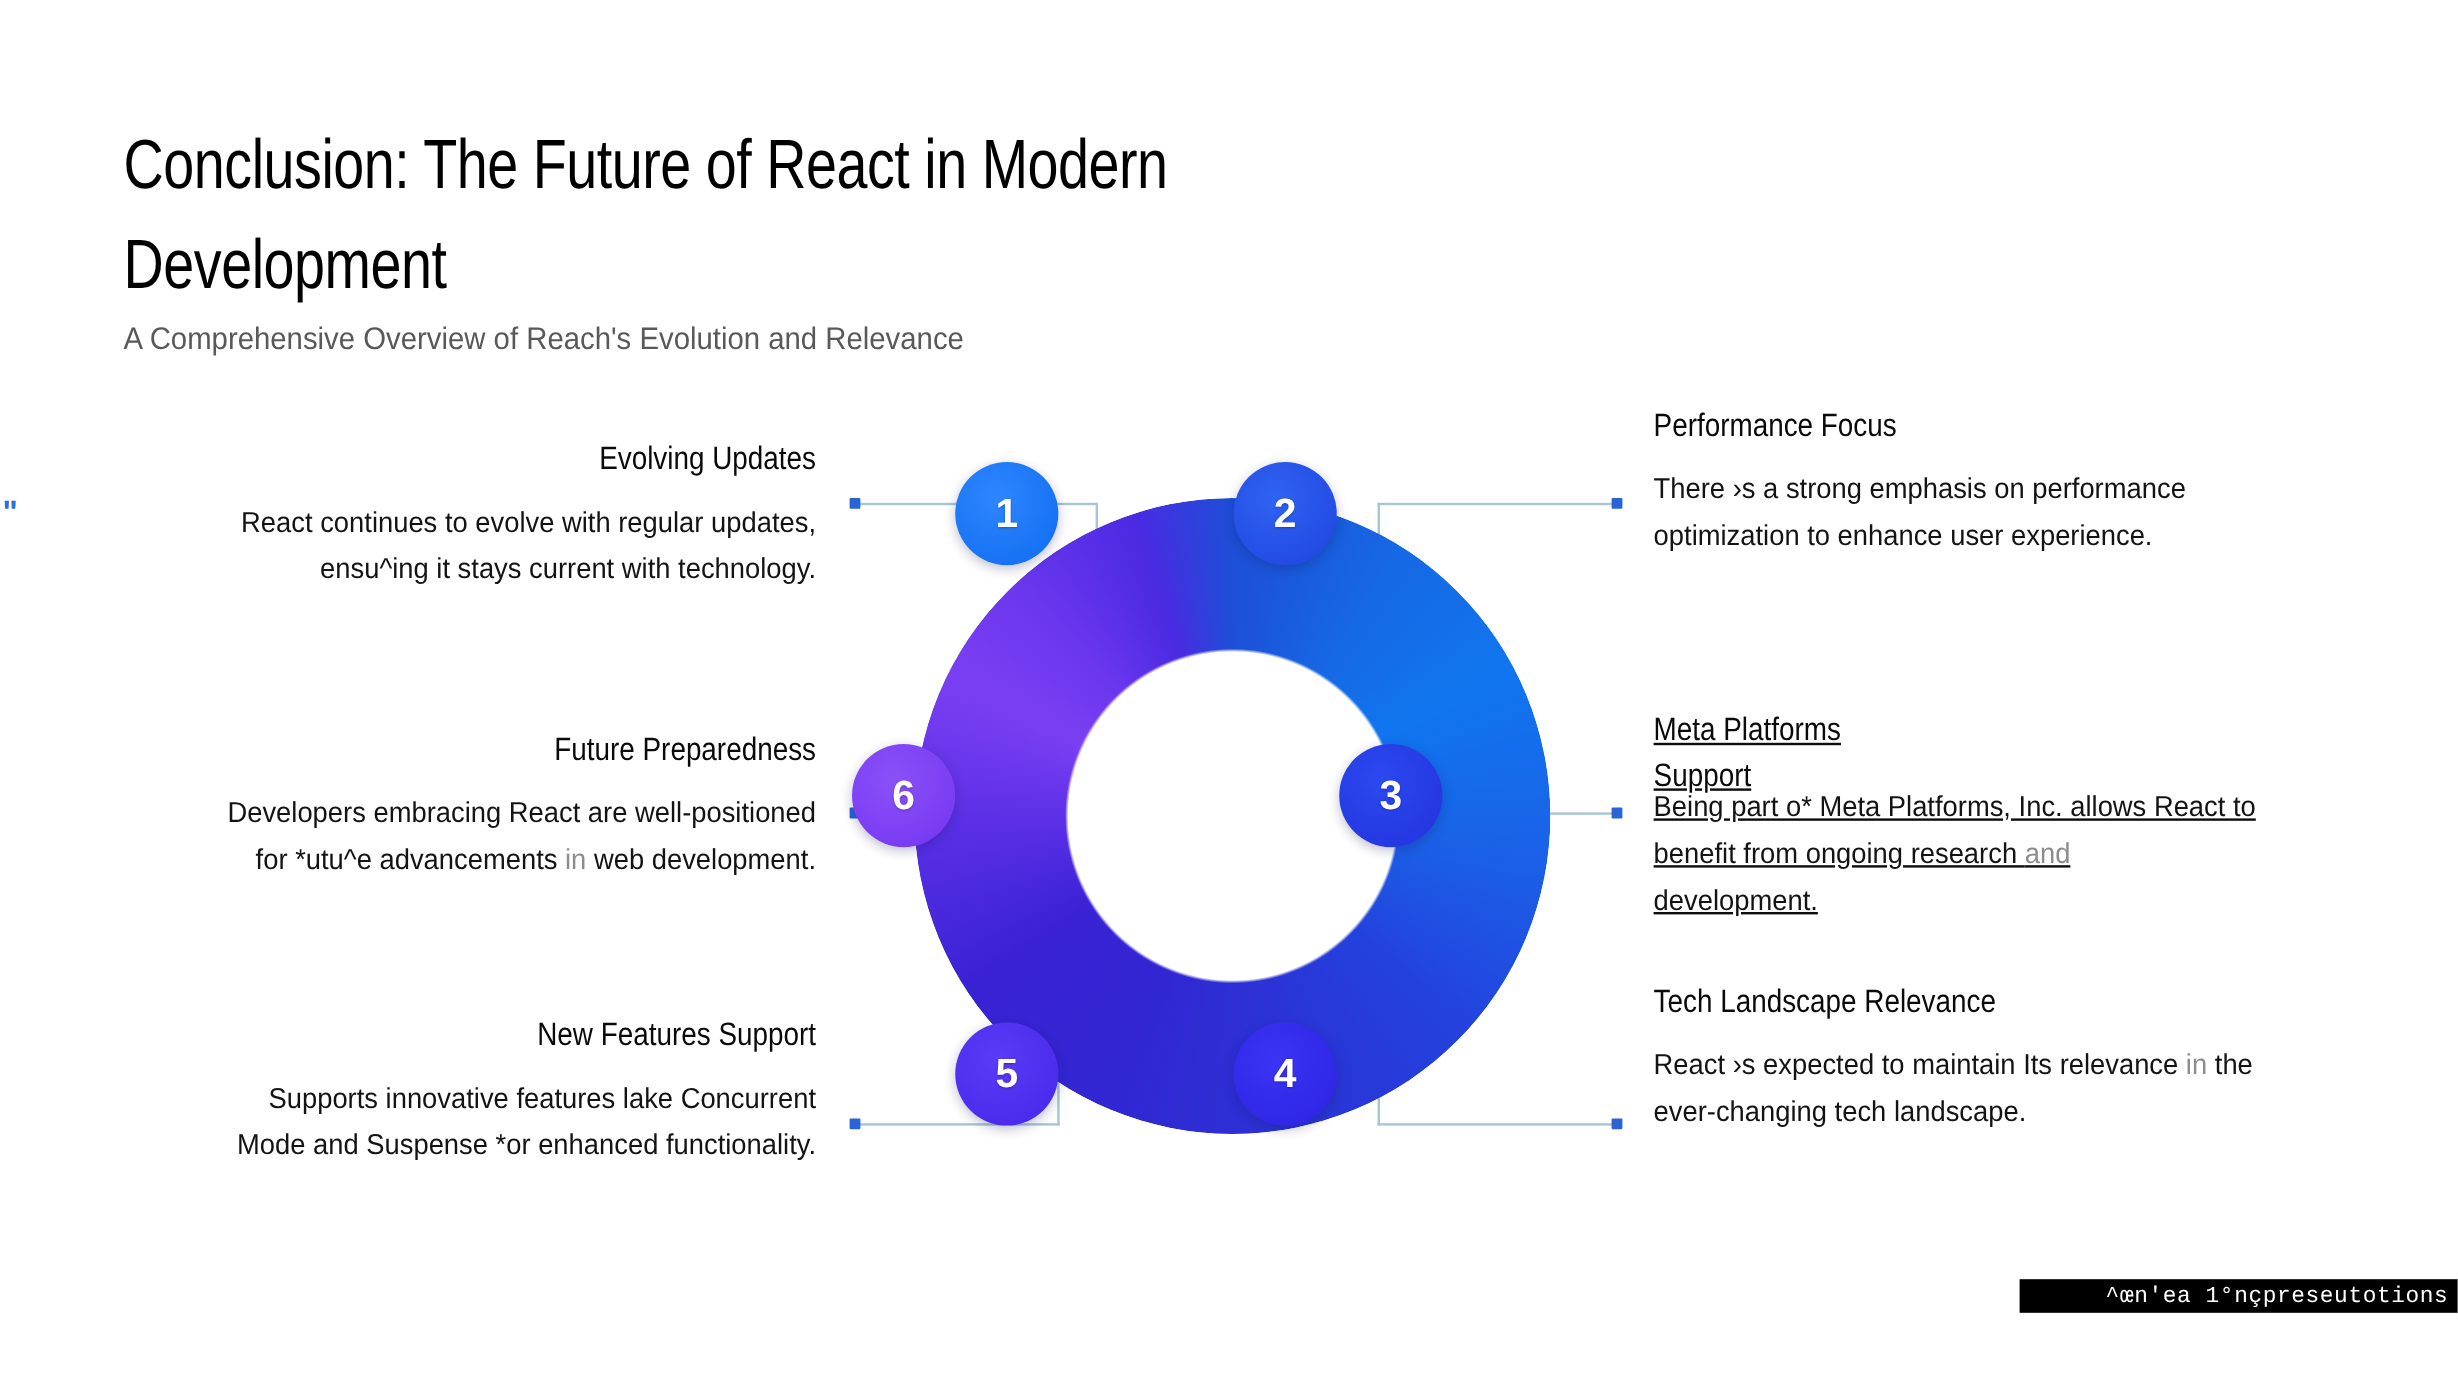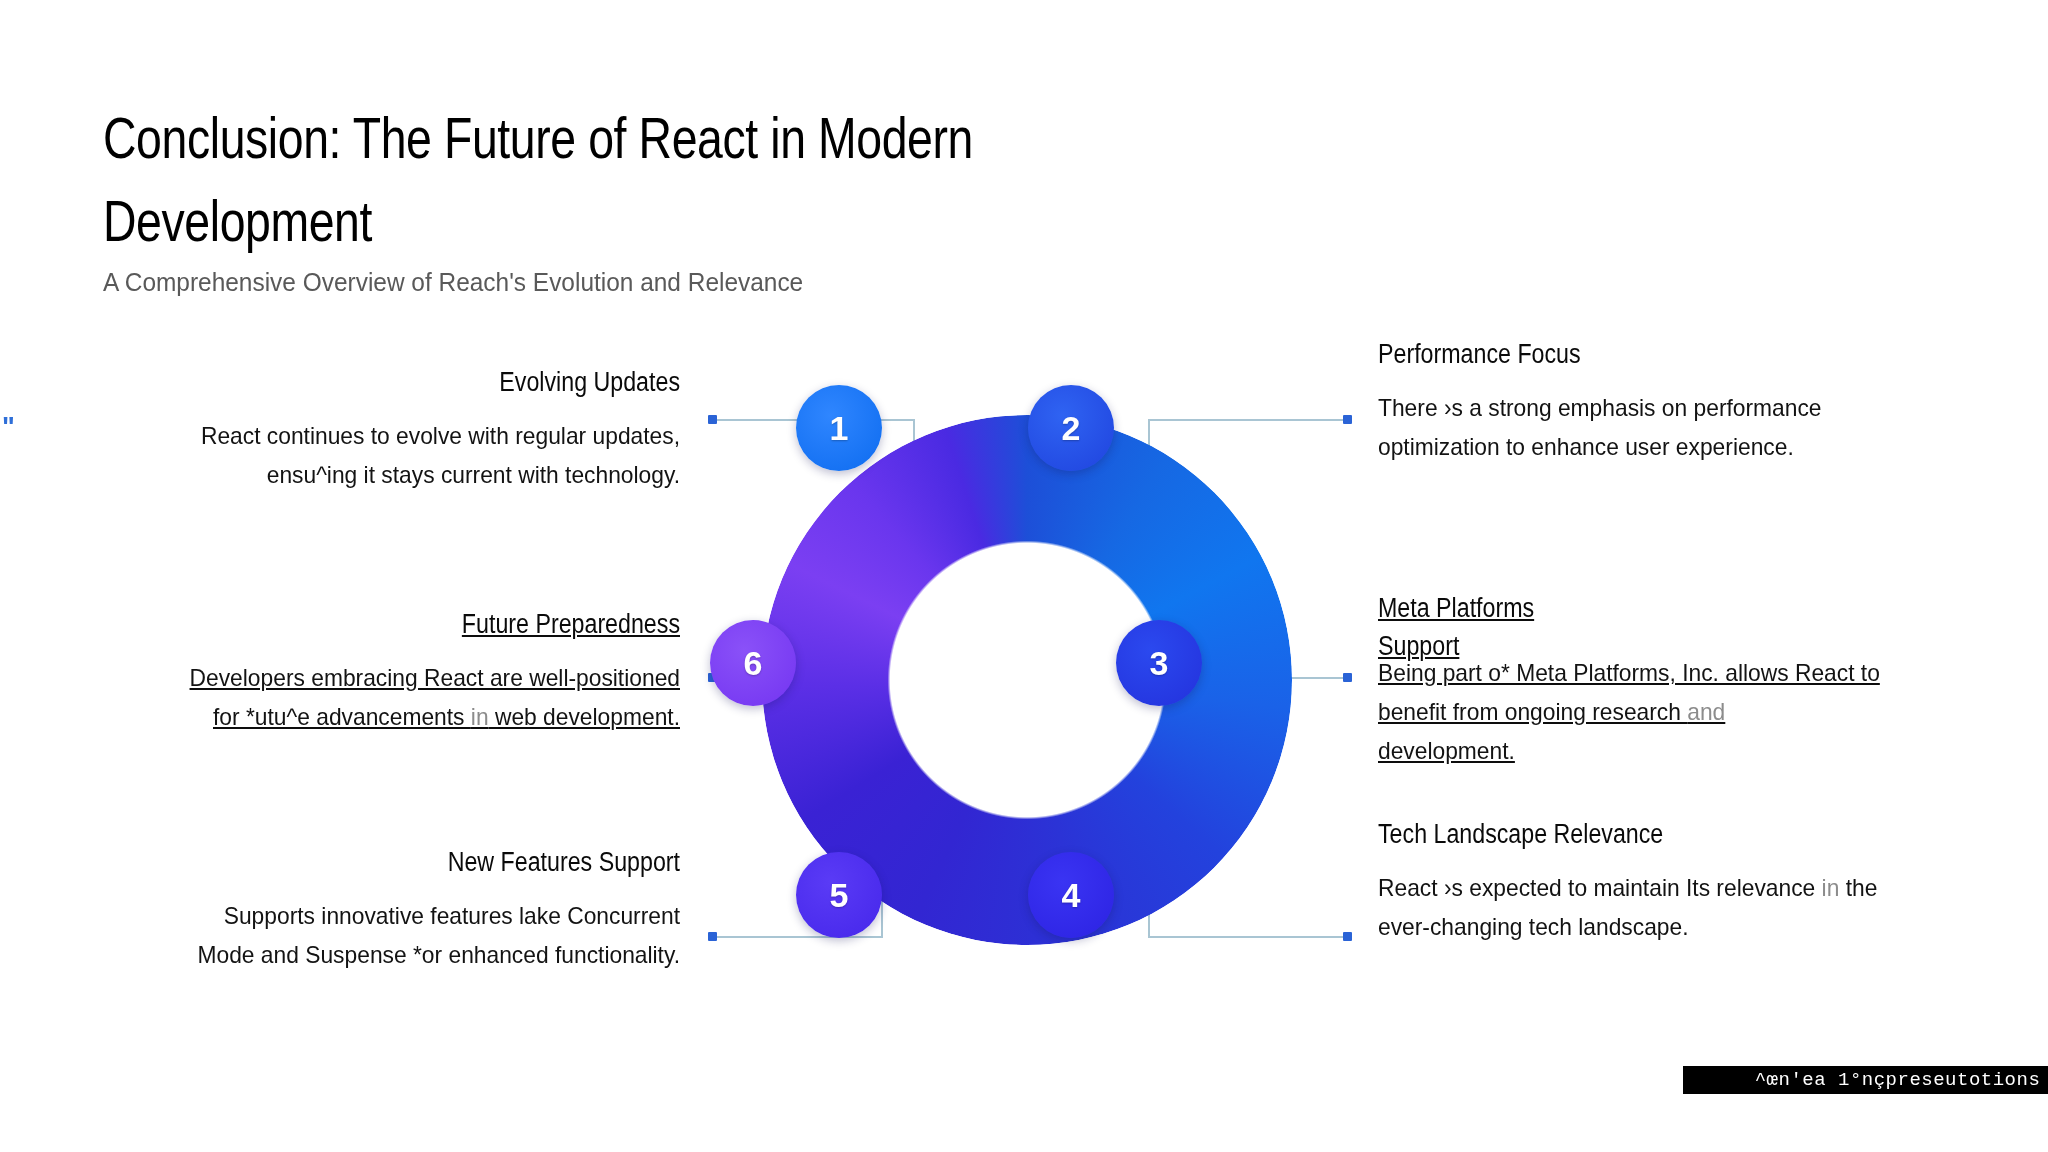--- a/index.html
+++ b/index.html
@@ -63,21 +63,21 @@
   }
   .left .block-heading { text-align: right; transform-origin: right top; }
   .left .block-body    { text-align: right; transform-origin: right top; }
   .right .block-heading { text-align: left; transform-origin: left top; }
   .right .block-body    { text-align: left; transform-origin: left top; }
   .dim { color: #8c8c8c; }
 
   
   .left { width: 570px; left: 110px; }
   #blk-evolving   { top: 366px; }
-  #blk-future     { top: 608px; text-decoration: underline; }
+  #blk-future     { top: 608px; }
   #blk-newfeat    { top: 846px; }
   .left .block-body { margin-top: 17px; }
 
   
   .right { width: 600px; left: 1378px; }
   #blk-perf       { top: 338px; }
   #blk-meta       { top: 589px; text-decoration: underline; }
   #blk-tech       { top: 818px; }
   .right .block-body { margin-top: 17px; }
   

